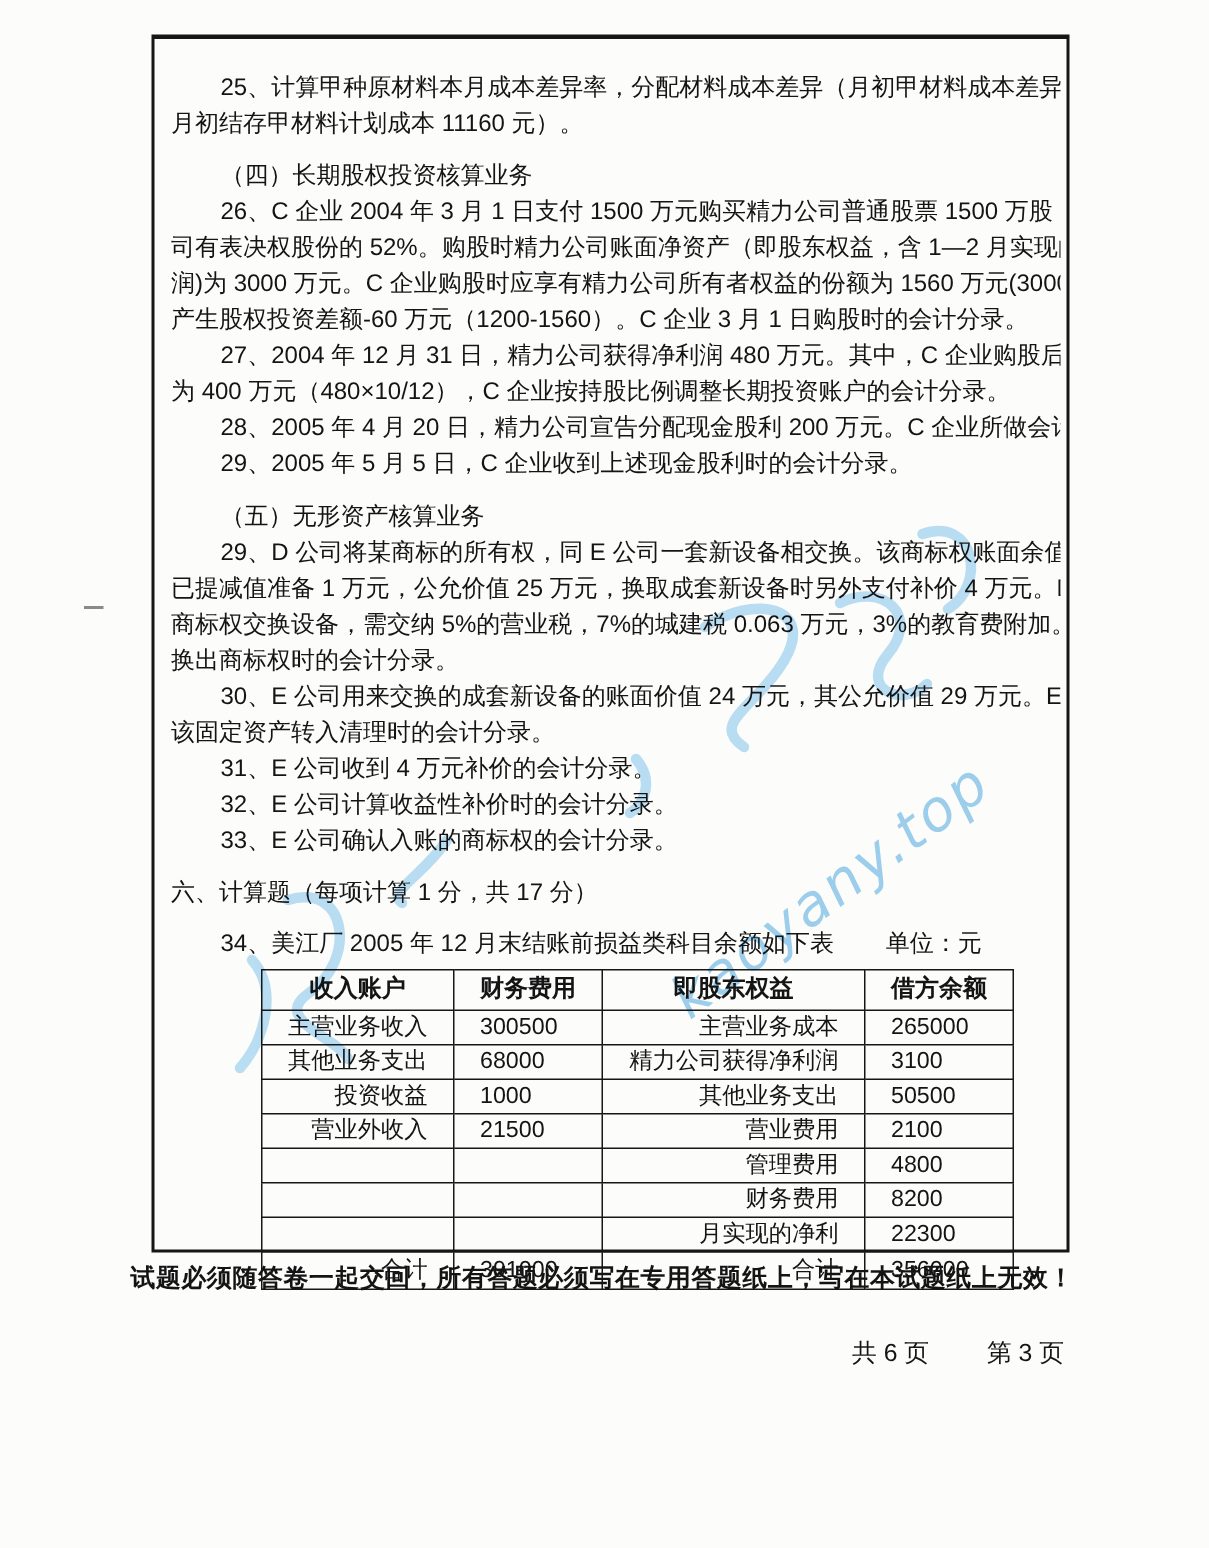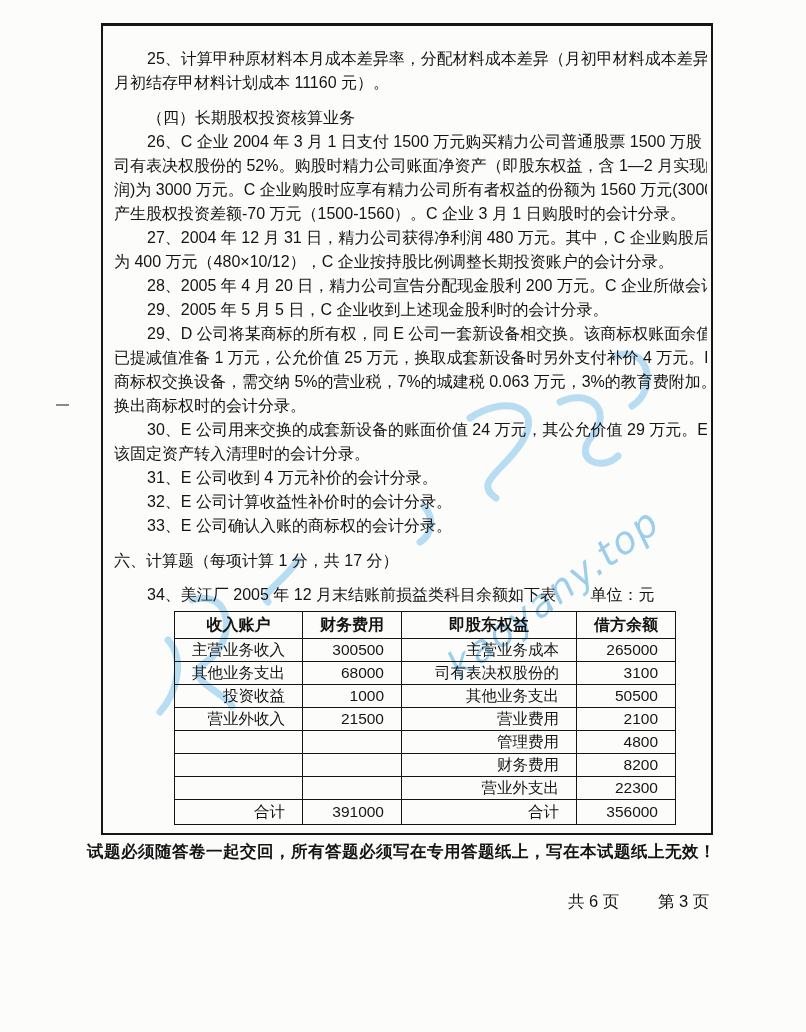--- a/index.html
+++ b/index.html
@@ -19,21 +19,21 @@
   .block.gap{margin-top:11px;}
   .q34row{margin-top:10px;}
   .unit{margin-left:30px;}
   table.balance{border-collapse:collapse;margin:4px 0 0 60px;table-layout:fixed;}
   .balance th,.balance td{
     border:1.6px solid #161616;font-size:15.5px;padding:0 17px;
     height:22px;line-height:20px;overflow:hidden;white-space:nowrap;
   }
   .balance th{height:26px;font-weight:bold;text-align:center;font-size:16px;}
   .balance td.name{text-align:right;}
-  .balance td.num{text-align:right;}
+  .balance td.num{}
   .balance tr.total td{height:24px;}
   .balance tr.total td.name{}
   .footer-notice{
     position:absolute;left:87px;top:841px;font-size:16.5px;font-weight:bold;
     letter-spacing:.5px;white-space:nowrap;text-align:center;
   }
   .page-info{position:absolute;left:568px;top:891px;font-size:16.5px;white-space:nowrap;}
   .page-info .cur{margin-left:34px;}
   .wm-text{
     position:absolute;left:452px;top:648px;transform:rotate(-37deg);transform-origin:0 50%;
@@ -68,31 +68,34 @@
         <div class="line indent">25、计算甲种原材料本月成本差异率，分配材料成本差异（月初甲材料成本差异-160 元，</div>
         <div class="line">月初结存甲材料计划成本 11160 元）。</div>
       </div>
       <div class="block gap">
         <div class="line bold indent">（四）长期股权投资核算业务</div>
       </div>
       <div class="block">
         <div class="line indent">26、C 企业 2004 年 3 月 1 日支付 1500 万元购买精力公司普通股票 1500 万股，占精力公</div>
         <div class="line">司有表决权股份的 52%。购股时精力公司账面净资产（即股东权益，含 1—2 月实现的净利</div>
         <div class="line">润)为 3000 万元。C 企业购股时应享有精力公司所有者权益的份额为 1560 万元(3000×52%)，</div>
-        <div class="line">产生股权投资差额-70 万元（1500-1560）。C 企业 3 月 1 日购股时的会计分录。</div>
+        <div class="line">产生股权投资差额-60 万元（1200-1560）。C 企业 3 月 1 日购股时的会计分录。</div>
       </div>
       <div class="block">
         <div class="line indent">27、2004 年 12 月 31 日，精力公司获得净利润 480 万元。其中，C 企业购股后的净利润</div>
         <div class="line">为 400 万元（480×10/12），C 企业按持股比例调整长期投资账户的会计分录。</div>
       </div>
       <div class="block">
         <div class="line indent">28、2005 年 4 月 20 日，精力公司宣告分配现金股利 200 万元。C 企业所做会计分录。</div>
       </div>
       <div class="block">
         <div class="line indent">29、2005 年 5 月 5 日，C 企业收到上述现金股利时的会计分录。</div>
+      </div>
+      <div class="block gap">
+        <div class="line bold indent">（五）无形资产核算业务</div>
       </div>
       <div class="block">
         <div class="line indent">29、D 公司将某商标的所有权，同 E 公司一套新设备相交换。该商标权账面余值 20 万元，</div>
         <div class="line">已提减值准备 1 万元，公允价值 25 万元，换取成套新设备时另外支付补价 4 万元。D 公司用</div>
         <div class="line">商标权交换设备，需交纳 5%的营业税，7%的城建税 0.063 万元，3%的教育费附加。D 公司</div>
         <div class="line">换出商标权时的会计分录。</div>
       </div>
       <div class="block">
         <div class="line indent">30、E 公司用来交换的成套新设备的账面价值 24 万元，其公允价值 29 万元。E 公司将</div>
         <div class="line">该固定资产转入清理时的会计分录。</div>
@@ -134,21 +137,21 @@
     <tbody>
         <tr>
           <td class="name">主营业务收入</td>
           <td class="num">300500</td>
           <td class="name">主营业务成本</td>
           <td class="num">265000</td>
         </tr>
         <tr>
           <td class="name">其他业务支出</td>
           <td class="num">68000</td>
-          <td class="name">司有表决权股份的</td>
+          <td class="name">精力公司获得净利润</td>
           <td class="num">3100</td>
         </tr>
         <tr>
           <td class="name">投资收益</td>
           <td class="num">1000</td>
           <td class="name">其他业务支出</td>
           <td class="num">50500</td>
         </tr>
         <tr>
           <td class="name">营业外收入</td>
@@ -164,21 +167,21 @@
         </tr>
         <tr>
           <td class="name"></td>
           <td class="num"></td>
           <td class="name">财务费用</td>
           <td class="num">8200</td>
         </tr>
         <tr>
           <td class="name"></td>
           <td class="num"></td>
-          <td class="name">营业外支出</td>
+          <td class="name">月实现的净利</td>
           <td class="num">22300</td>
         </tr>
         <tr class="total">
           <td class="name">合计</td>
           <td class="num">391000</td>
           <td class="name">合计</td>
           <td class="num">356000</td>
         </tr>
       </tbody>
   </table>

